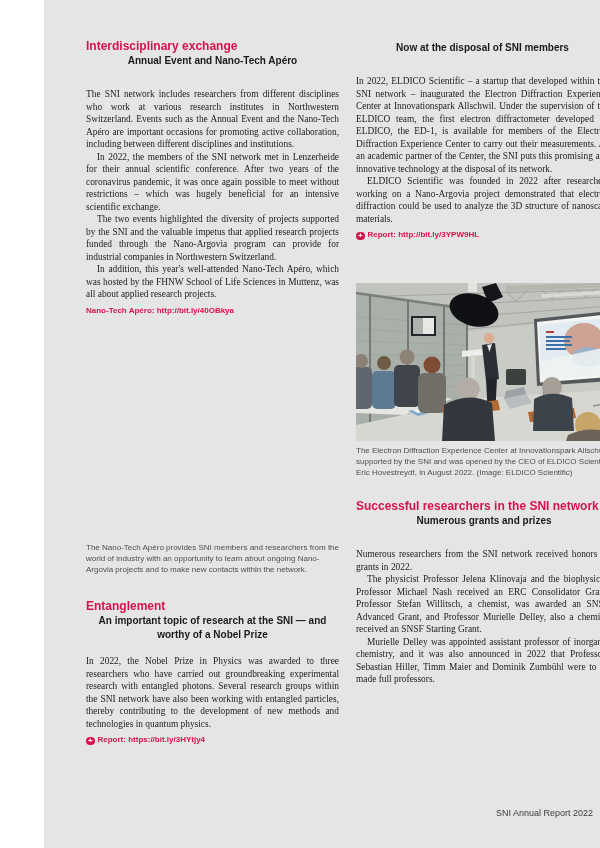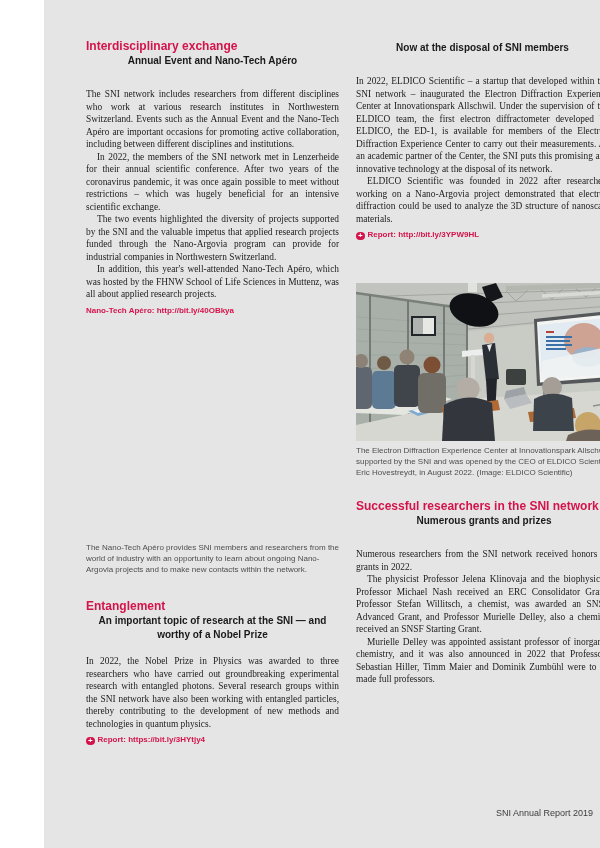--- a/index.html
+++ b/index.html
@@ -238,16 +238,16 @@
       <div class="body-text">
         <p>Numerous researchers from the SNI network received honors or grants in 2022.</p>
         <p>The physicist Professor Jelena Klinovaja and the biophysicist Professor Michael Nash received an ERC Consolidator Grant. Professor Stefan Willitsch, a chemist, was awarded an SNSF Advanced Grant, and Professor Murielle Delley, also a chemist, received an SNSF Starting Grant.</p>
         <p>Murielle Delley was appointed assistant professor of inorganic chemistry, and it was also announced in 2022 that Professors Sebastian Hiller, Timm Maier and Dominik Zumbühl were to be made full professors.</p>
       </div>
     </div>
 
   </div>
 
   <div class="footer">
-    <span>SNI Annual Report 2019</span><span class="pagenum">51</span>
+    <span>SNI Annual Report 2022</span><span class="pagenum">51</span>
   </div>
 
 </div>
 
 </body></html>

